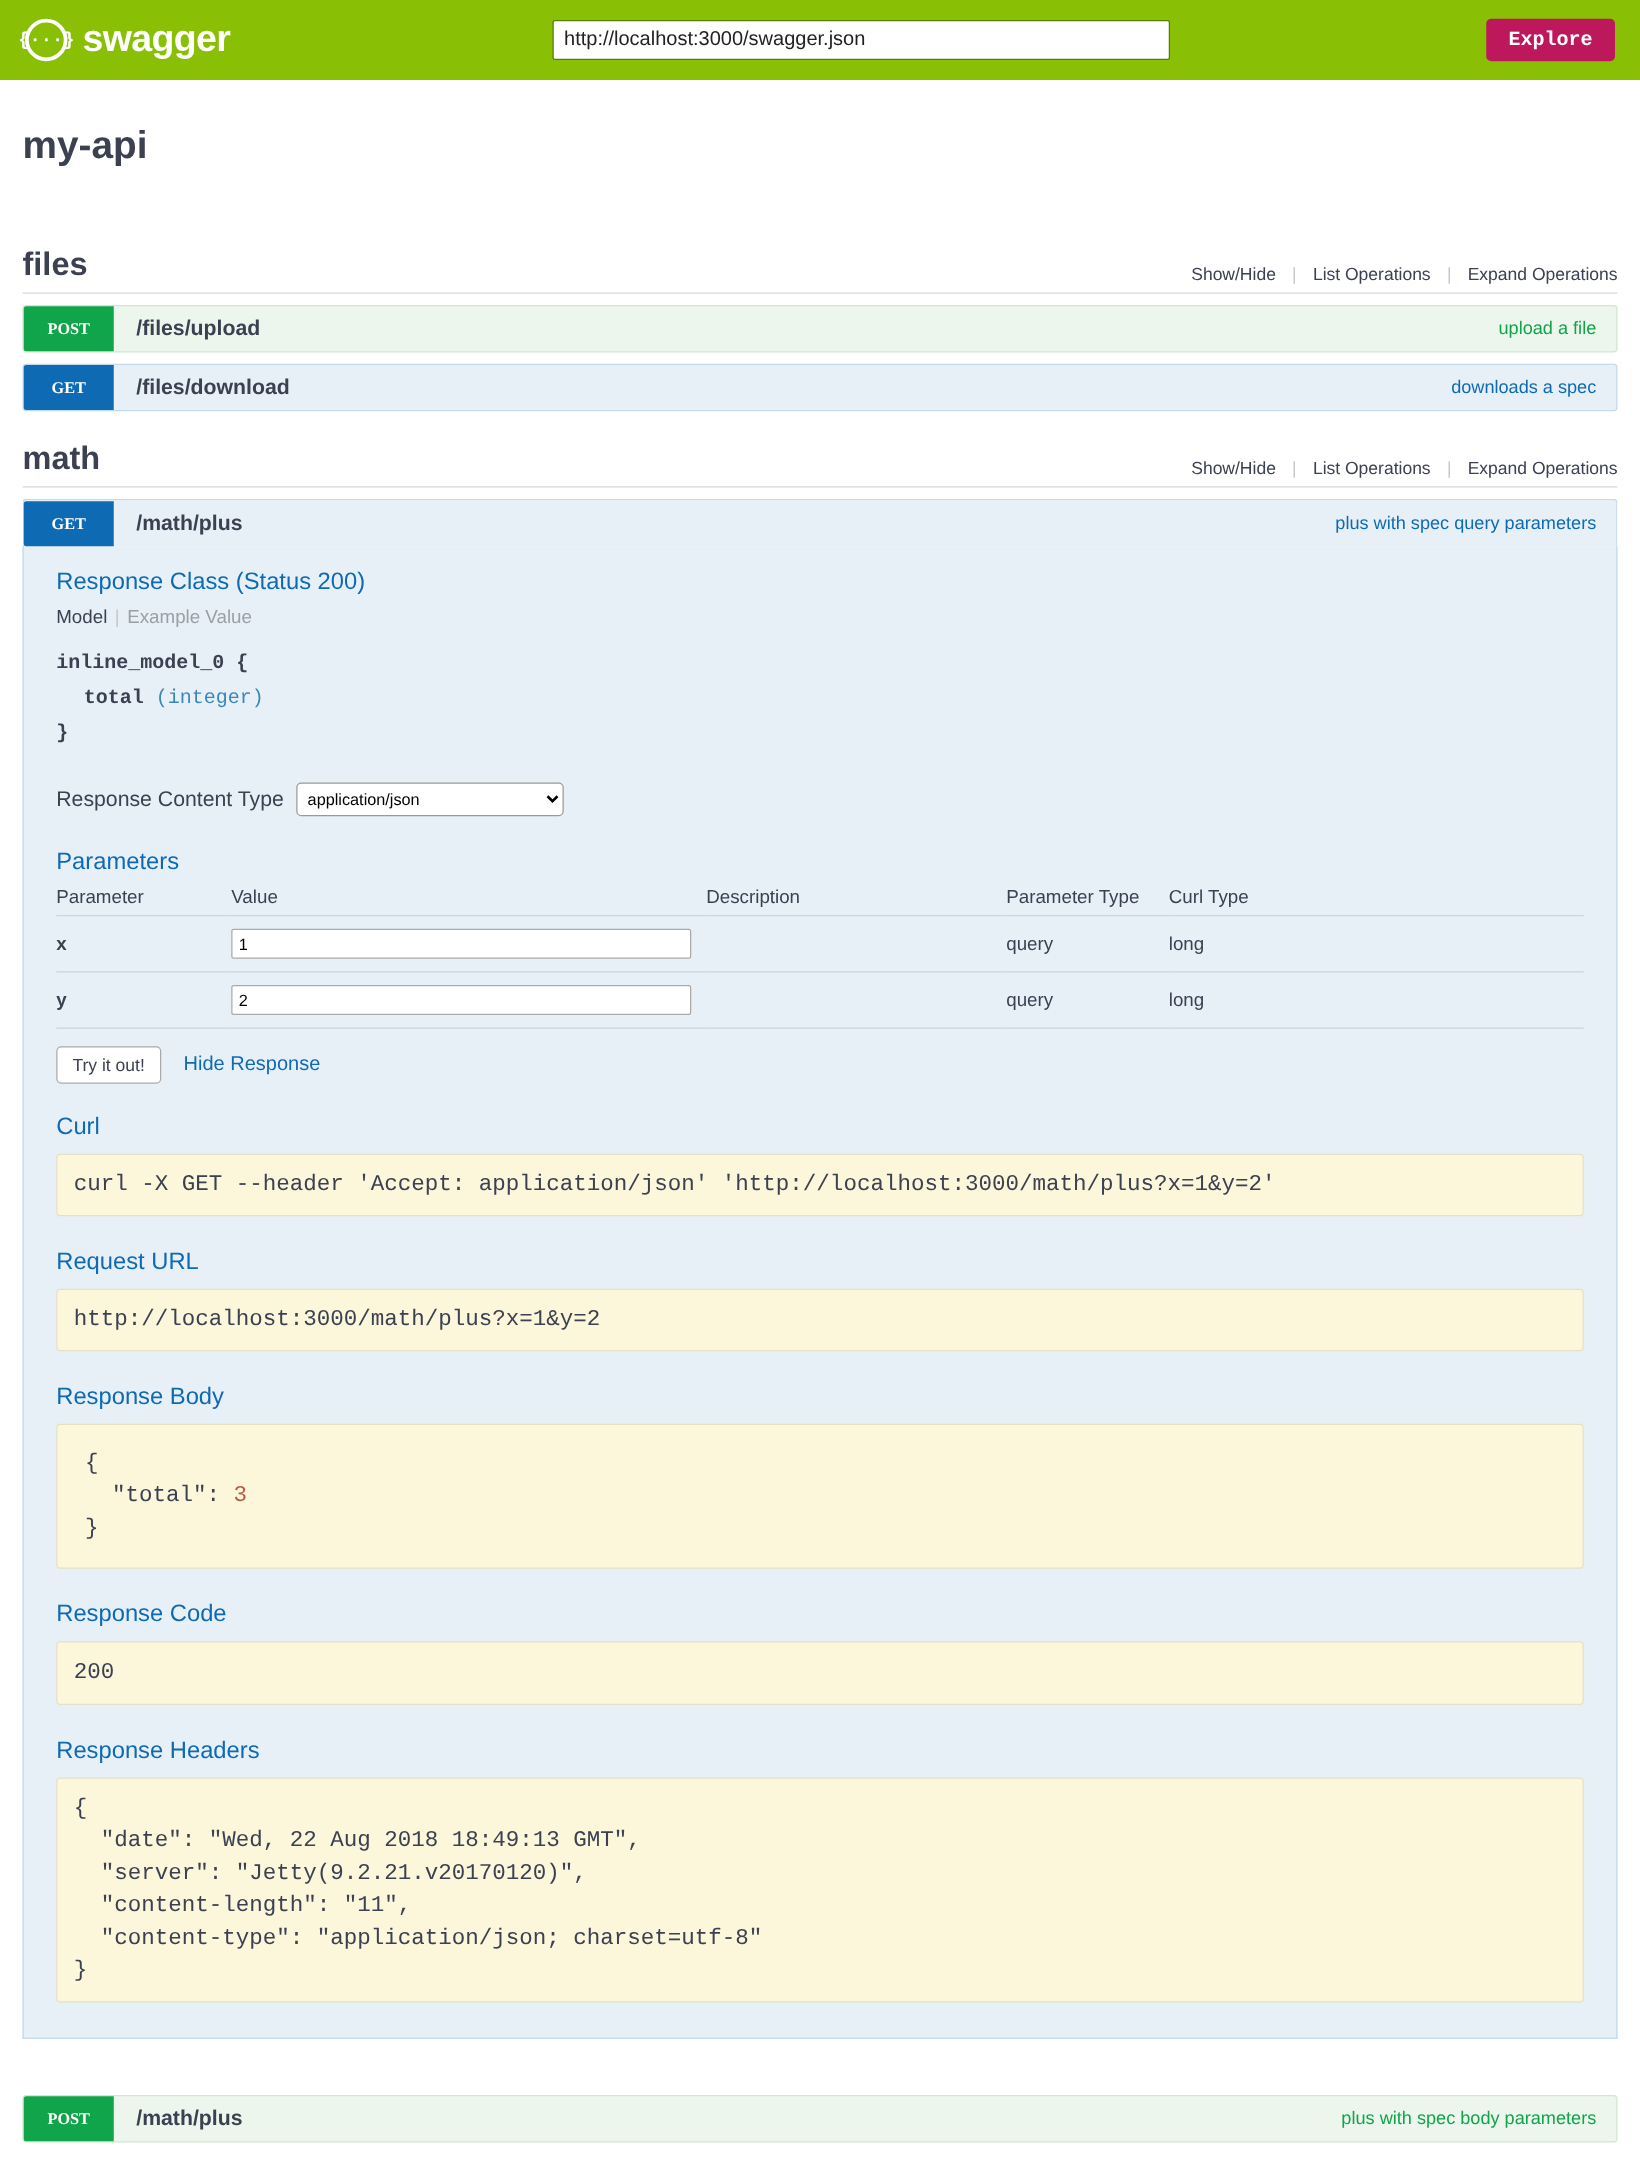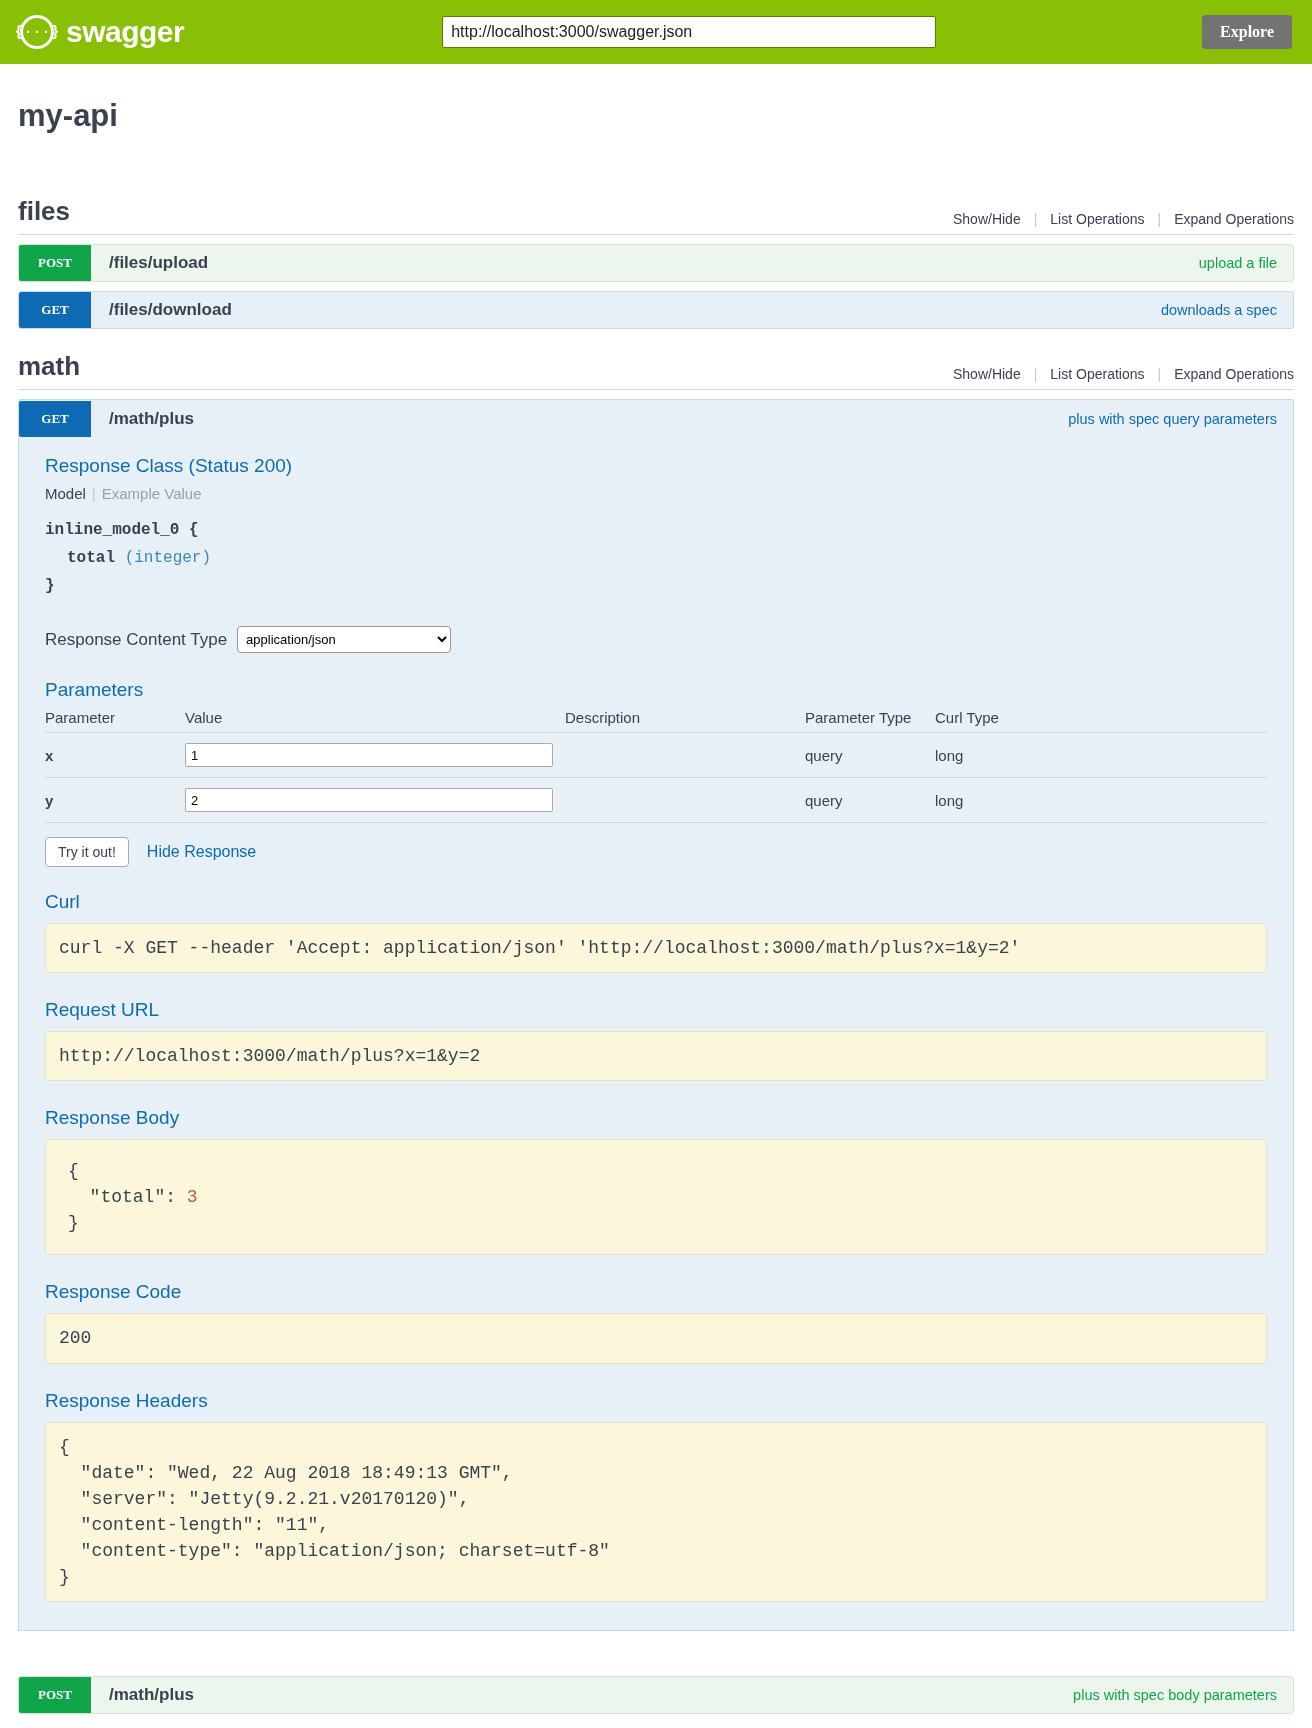--- a/index.html
+++ b/index.html
@@ -48,29 +48,29 @@
     border-radius: 2px;
     padding: 4px 8px;
     font-family: "Liberation Sans", sans-serif;
     font-size: 16px;
     color: #222;
     background: #fff;
     outline: none;
   }
   .explore-btn {
     margin-left: auto;
-    background: #737373;
+    background: #be185d;
     color: #fff;
     border: none;
     border-radius: 4px;
     font-size: 16px;
     font-weight: bold;
     padding: 8px 18px;
     cursor: pointer;
-    font-family: Liberation Serif, serif;
+    font-family: Liberation Mono, monospace;
   }
 
   
   .container {
     width: 1276px;
     margin: 0 auto;
     padding-top: 34px;
   }
   h1.api-title {
     font-size: 31px;

